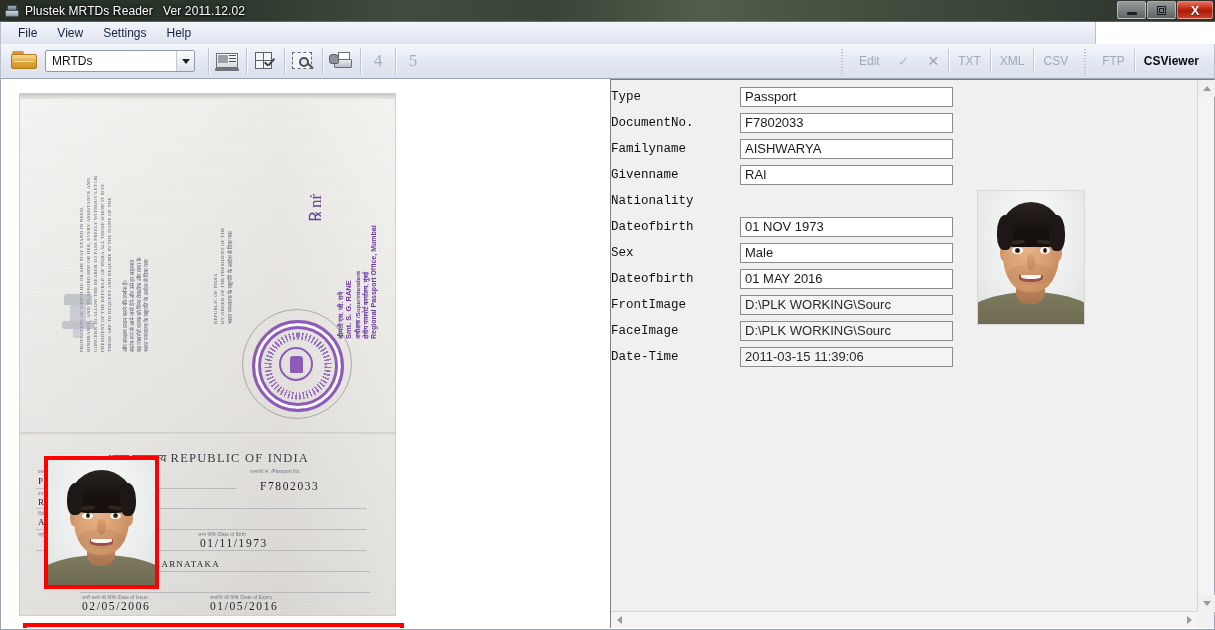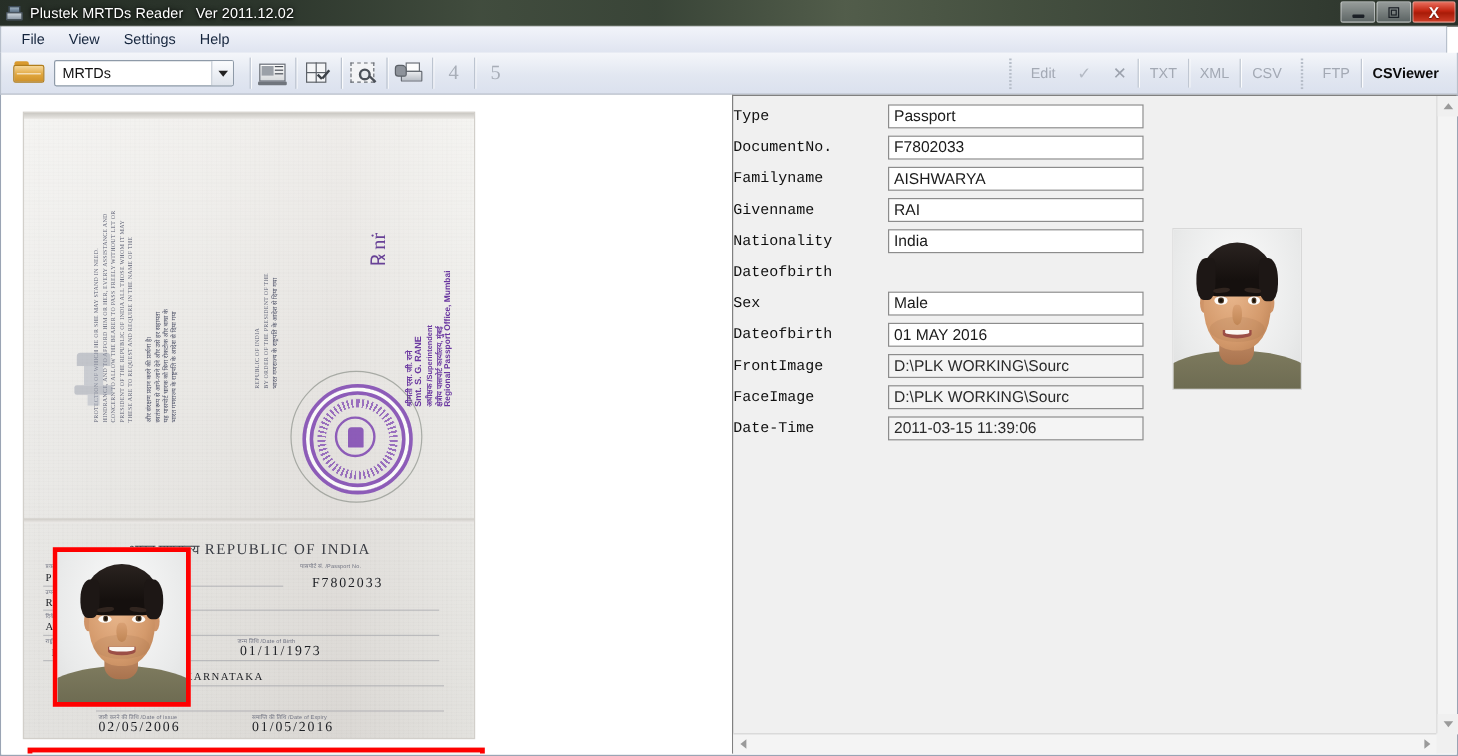--- a/index.html
+++ b/index.html
@@ -63,21 +63,21 @@
     background:linear-gradient(#e86b5a,#c02410 45%,#a81b08 55%,#cd3c26);
     border:1px solid rgba(255,255,255,0.4);
   }
   .wglyph-min{width:10px;height:3px;background:#1b2026;border-radius:1px;margin-top:6px;}
   .wglyph-max{width:9px;height:9px;border:1.6px solid #1b2026;box-sizing:border-box;position:relative;}
   .wglyph-max:after{content:"";position:absolute;left:1px;top:1px;width:5px;height:5px;border:1px solid #1b2026;box-sizing:border-box;}
   .wglyph-close{color:#ffffff;font-size:13px;font-weight:bold;line-height:1;text-shadow:0 1px 1px rgba(0,0,0,.55);}
 
   
   .menubar{
-    position:absolute;left:0;top:22px;width:1206px;height:22px;
+    position:absolute;left:0;top:22px;width:1096px;height:22px;
     background:linear-gradient(#f2f4fa,#dfe4f0);
     border-left:1px solid #b8c0cc;border-right:1px solid #b8c0cc;
     box-sizing:border-box;
     display:flex;align-items:center;
   }
   .menu-item{
     font-size:12px;color:#14243c;padding:2px 9px;margin-left:2px;cursor:default;
   }
   .menu-item:first-child{margin-left:8px;}
 
@@ -607,25 +607,25 @@
           <div class="field-input">AISHWARYA</div>
         </div>
 
         <div class="field-row">
           <div class="field-label">Givenname</div>
           <div class="field-input">RAI</div>
         </div>
 
         <div class="field-row">
           <div class="field-label">Nationality</div>
-          <div class="field-input">India</div>
         </div>
 
         <div class="field-row">
           <div class="field-label">Dateofbirth</div>
+          <div class="field-input">01 NOV 1973</div>
         </div>
 
 
         <div class="field-row">
           <div class="field-label">Sex</div>
           <div class="field-input">Male</div>
         </div>
 
         <div class="field-row">
           <div class="field-label">Dateofbirth</div>

